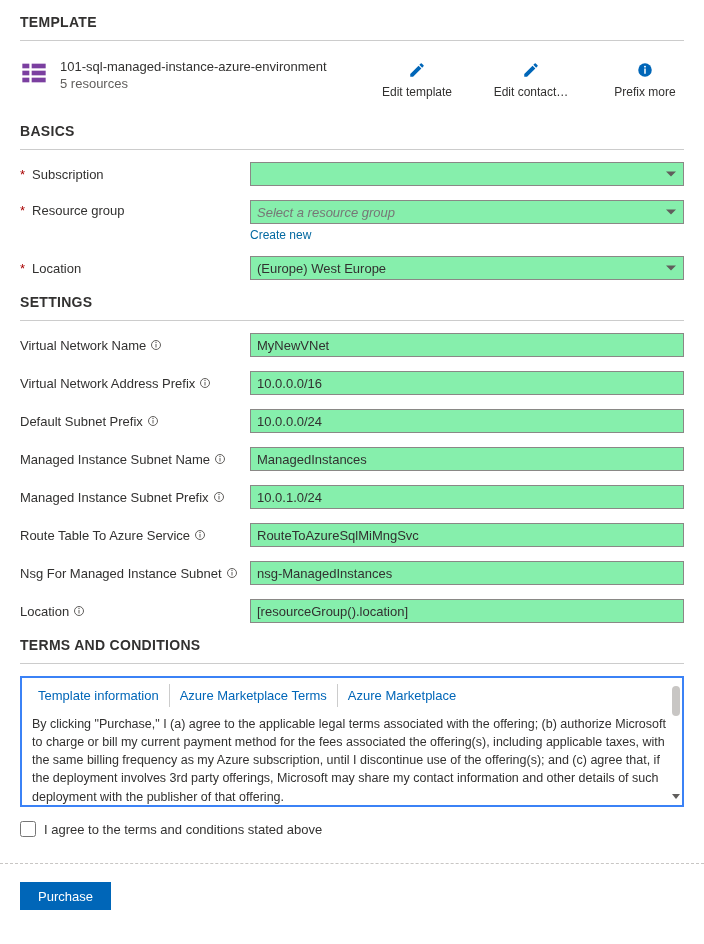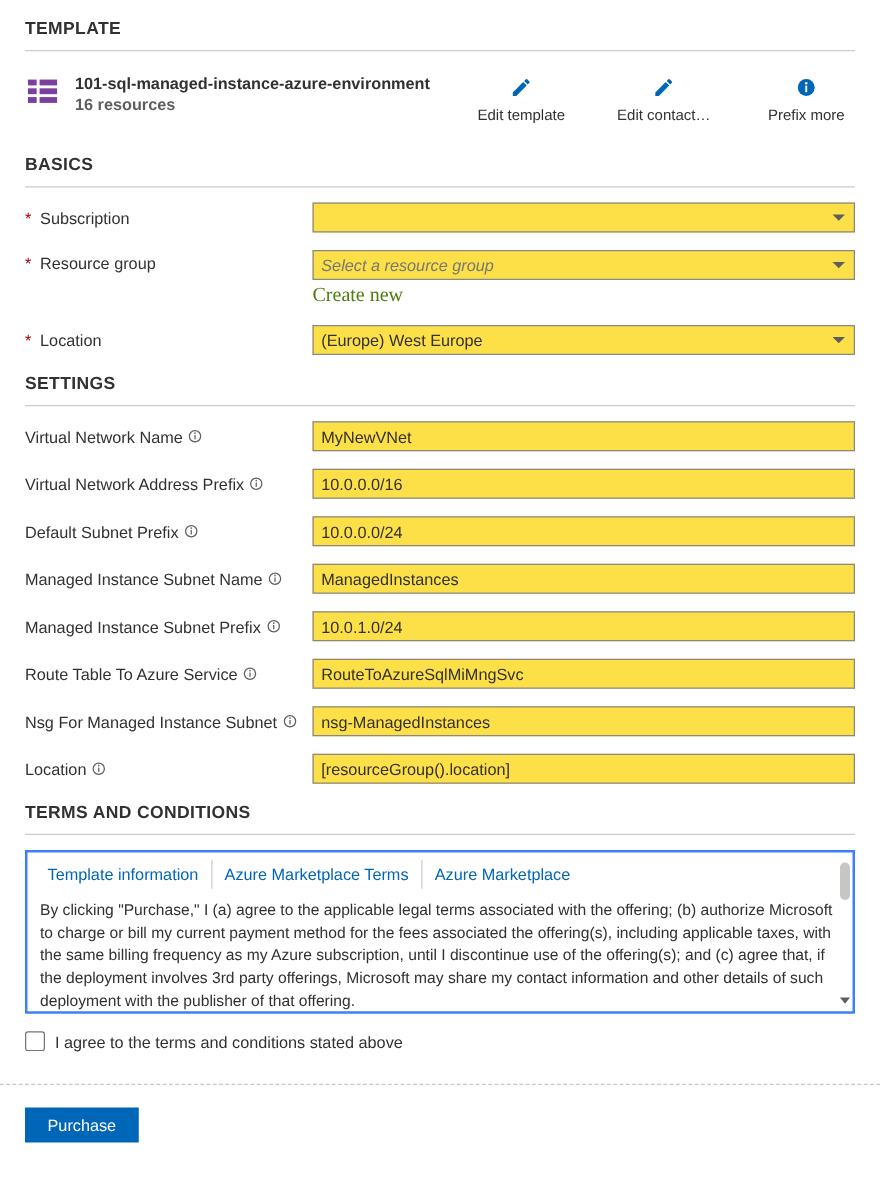--- a/index.html
+++ b/index.html
@@ -26,21 +26,21 @@
     margin: 0 0 12px 0;
   }
   
   .template-row {
     display: flex;
     align-items: flex-start;
     gap: 12px;
     padding: 6px 0 14px 0;
   }
   .template-icon svg { display:block; }
-  .template-text { flex: 1; font-weight: bold; }
+  .template-text { flex: 1; }
   .template-name { font-size: 13px; color: #323130; }
   .template-sub { font-size: 13px; color: #605e5c; margin-top:2px;}
   .template-actions {
     display: flex;
     gap: 36px;
     align-items: flex-start;
   }
   .action-btn {
     display: flex;
     flex-direction: column;
@@ -81,42 +81,42 @@
     gap: 4px;
   }
   .txt-input, .sel-input {
     width: 100%;
     height: 24px;
     border: 1px solid #8a8886;
     padding: 2px 6px;
     font-size: 13px;
     font-family: inherit;
     color: #323130;
-    background: #fde047;
+    background: #86efac;
   }
   .sel-input {
     appearance: none;
     background-image: none;
     padding-right: 22px;
     position: relative;
   }
   .sel-wrap { position: relative; width: 100%; }
   .sel-wrap::after {
     content: "";
     position: absolute;
     right: 8px; top: 50%;
     width: 0; height: 0;
     border-left: 5px solid transparent;
     border-right: 5px solid transparent;
     border-top: 5px solid #605e5c;
     transform: translateY(-50%);
     pointer-events: none;
   }
   .sel-placeholder { color: #767676; font-style: italic; }
-  .link { color: #4d7c0f; font-size: 16px; cursor:pointer;font-family:Liberation Serif, serif; }
+  .link { color: #0369a1; font-size: 12px; cursor:pointer; }
   .terms-box {
     border: 2px solid #3b82f6;
     position: relative;
     margin-bottom: 14px;
   }
   .tabs {
     display: flex;
     padding: 6px 6px 0 6px;
     gap: 0;
     align-items:center;
@@ -186,21 +186,21 @@
         <rect x="2" y="4" width="6" height="4" fill="#7b3fa0"></rect>
         <rect x="10" y="4" width="12" height="4" fill="#7b3fa0"></rect>
         <rect x="2" y="10" width="6" height="4" fill="#7b3fa0"></rect>
         <rect x="10" y="10" width="12" height="4" fill="#7b3fa0"></rect>
         <rect x="2" y="16" width="6" height="4" fill="#7b3fa0"></rect>
         <rect x="10" y="16" width="12" height="4" fill="#7b3fa0"></rect>
       </svg>
     </div>
     <div class="template-text">
       <div class="template-name">101-sql-managed-instance-azure-environment</div>
-      <div class="template-sub">16 resources</div>
+      <div class="template-sub">5 resources</div>
     </div>
     <div class="template-actions">
       <div class="action-btn">
         <div class="ic">
           <svg width="18" height="18" viewBox="0 0 24 24">
               <path d="M3 17.25V21h3.75L17.81 9.94l-3.75-3.75L3 17.25zM20.71 7.04a1 1 0 0 0 0-1.41l-2.34-2.34a1 1 0 0 0-1.41 0l-1.83 1.83 3.75 3.75 1.83-1.83z" fill="#0066b8"></path>
             </svg>
         </div>
         <div class="lbl">Edit template</div>
       </div>

